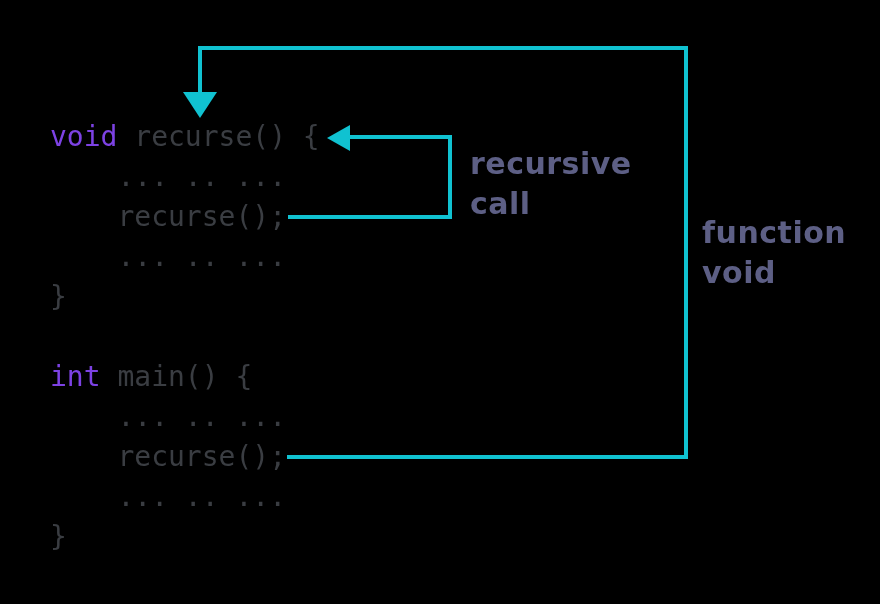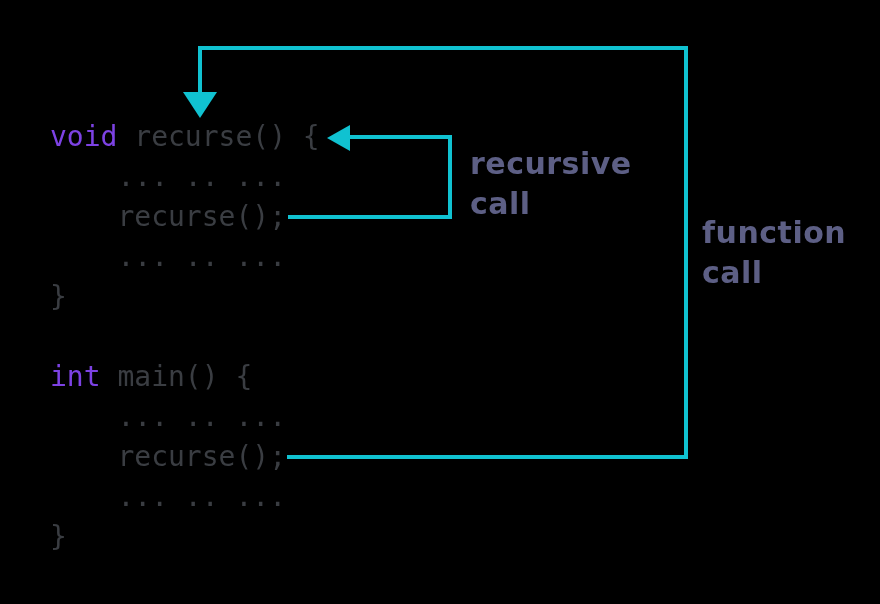--- a/index.html
+++ b/index.html
@@ -86,15 +86,15 @@
   <div class="tri tri-down"></div>
 
   <div class="seg rc-bottom"></div>
   <div class="seg rc-right"></div>
   <div class="seg rc-top"></div>
   <div class="tri tri-left"></div>
 
   <div class="label label-recursive">recursive
 call</div>
   <div class="label label-function">function
-call</div>
+void</div>
 
 </div>
 
 </body></html>

